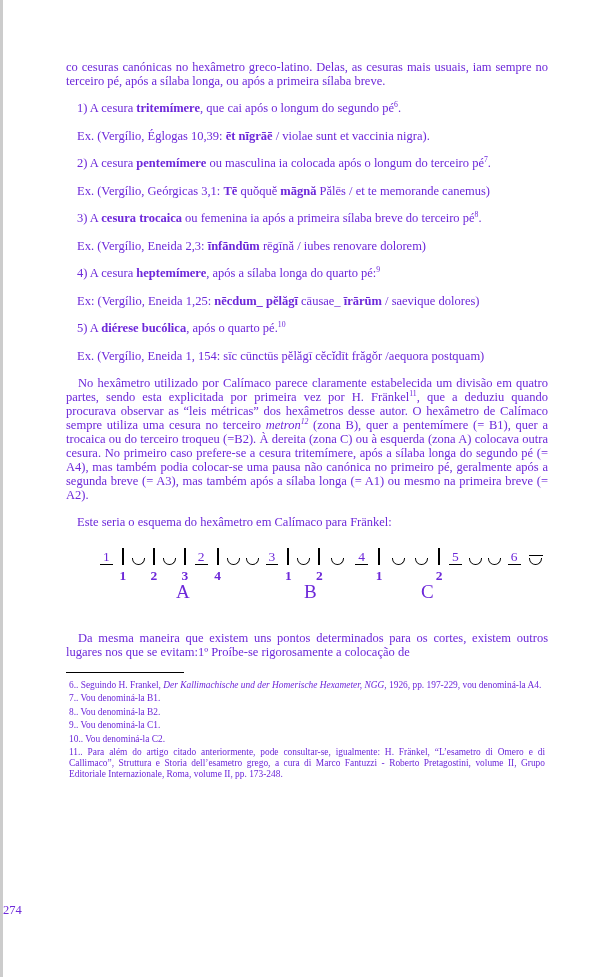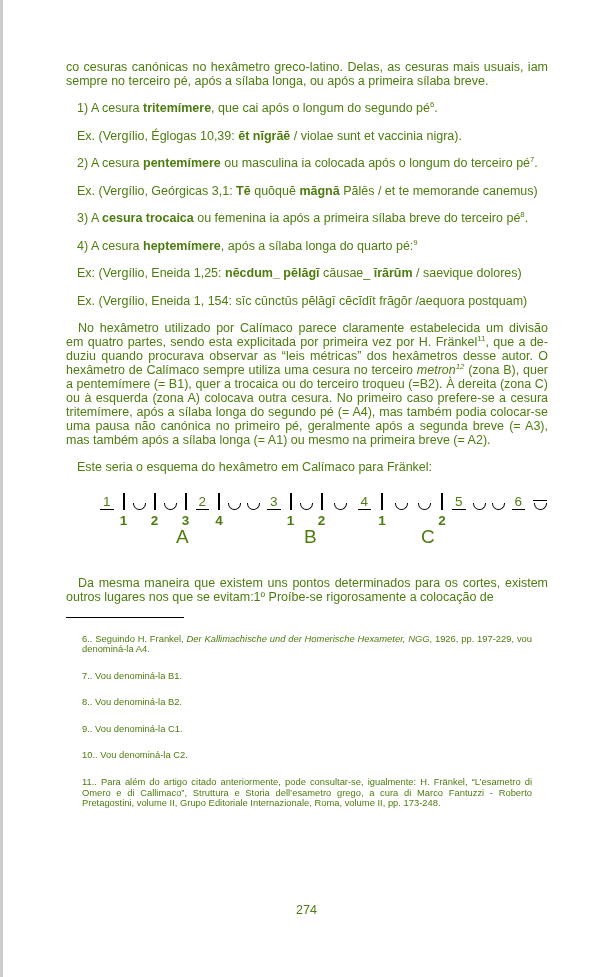--- a/index.html
+++ b/index.html
@@ -3,22 +3,22 @@
 <meta charset="utf-8">
 <style>
   html,body{margin:0;padding:0;background:#ffffff;}
   .page{
     position:relative;
     width:610px;height:977px;
     background:#ffffff;
     border-left:3px solid #cccccc;
     box-sizing:border-box;
     overflow:hidden;
-    color:#4d7c0f;
-    font-family:Liberation Sans, sans-serif;
+    color:#6d28d9;
+    font-family:Liberation Serif, serif;
   }
   .textcol{
     position:absolute;
     left:63px;top:60px;width:482px;
     font-size:12.5px;line-height:14px;
     text-align:justify;
   }
   .para{margin:0 0 13px 0;}
   .para.flush{}
   .para.item{padding-left:11px;margin-bottom:13.5px;}
@@ -41,43 +41,45 @@
   .cup{display:block;width:13px;height:7px;border:1.6px solid #000;border-top:none;
     border-radius:0 0 9px 9px;box-sizing:border-box;}
   .tok-anceps{margin:0 4px;display:inline-flex;flex-direction:column;align-items:center;}
   .macron{display:block;width:14px;height:0;border-top:1.6px solid #000;margin-bottom:2px;}
   .scheme-zones{position:absolute;top:42px;left:0;width:100%;height:26px;}
   .zone-letter{position:absolute;font-size:19px;}
 
   
   .footnote-sep{width:118px;border:none;border-top:1.5px solid #000;margin:0 0 7px 0;}
   .footnotes{font-size:9.4px;line-height:10.6px;text-align:justify;}
-  .footnotes .para{margin:16px;padding:0;text-indent:0;}
+  .footnotes .para{margin:3px;padding:0;text-indent:0;}
 
   .page-number{
     position:absolute;left:0;right:0;top:903px;
-    text-align:center;font-size:12.5px;
+    text-align:left;font-size:12.5px;
   }
 </style>
 </head>
 <body>
 
 <div class="page">
 
   <div class="textcol">
 
     <div>
         <p class="para flush"><span>co cesuras canónicas no hexâmetro greco-latino. Delas, as cesuras mais usuais, iam sempre no terceiro pé, após a sílaba longa, ou após a primeira sílaba breve.</span></p>
         <p class="para item"><span>1) A cesura </span><span class="b">tritemímere</span><span>, que cai após o longum do segundo pé</span><sup>6</sup><span>.</span></p>
         <p class="para item"><span>Ex. (Vergílio, Églogas 10,39: </span><span class="b">ēt nīgrāē</span><span> / violae sunt et vaccinia nigra).</span></p>
         <p class="para item"><span>2) A cesura </span><span class="b">pentemímere</span><span> ou masculina ia colocada após o longum do terceiro pé</span><sup>7</sup><span>.</span></p>
         <p class="para item"><span>Ex. (Vergílio, Geórgicas 3,1:  </span><span class="b">Tē</span><span> quŏquĕ </span><span class="b">māgnă</span><span> Pălēs / et te memorande canemus)</span></p>
         <p class="para item"><span>3) A </span><span class="b">cesura trocaica</span><span> ou femenina ia após a primeira sílaba breve do terceiro pé</span><sup>8</sup><span>.</span></p>
+        <p class="para item"><span>Ex. (Vergílio, Eneida 2,3: </span><span class="b">īnfāndūm</span><span> rēgīnă / iubes renovare dolorem)</span></p>
         <p class="para item"><span>4) A cesura </span><span class="b">heptemímere</span><span>, após a sílaba longa do quarto pé:</span><sup>9</sup></p>
         <p class="para item"><span>Ex: (Vergílio, Eneida 1,25: </span><span class="b">nēcdum_ pĕlăgī</span><span> cāusae_ </span><span class="b">īrārūm</span><span> / saevique dolores)</span></p>
+        <p class="para item"><span>5) A </span><span class="b">diérese bucólica</span><span>, após o quarto pé.</span><sup>10</sup></p>
         <p class="para item"><span>Ex. (Vergílio, Eneida 1, 154: sīc cūnctūs pĕlăgī cĕcĭdīt frăgŏr /aequora postquam)</span></p>
         <p class="para indent"><span>No hexâmetro utilizado por Calímaco parece claramente estabelecida um divisão em quatro partes, sendo esta explicitada por primeira vez por H. Fränkel</span><sup>11</sup><span>, que a de­duziu quando procurava observar as “leis métricas” dos hexâmetros desse autor. O hexâmetro de Calímaco sempre utiliza uma  cesura no terceiro </span><span class="i">metron</span><sup class="i">12</sup><span> (zona B), quer a pentemímere (= B1), quer a trocaica ou do terceiro troqueu (=B2). À dereita (zona C) ou à esquerda (zona A) colocava outra cesura. No primeiro caso prefere-se a cesura tritemímere, após a sílaba longa do segundo pé (= A4), mas também podia colocar-se uma pausa não canónica no primeiro pé, geralmente após a segunda breve (= A3), mas também após a sílaba longa (= A1) ou  mesmo na primeira breve (= A2).</span></p>
         <p class="para item"><span>Este seria o esquema do hexâmetro em Calímaco para Fränkel:</span></p>
       </div>
 
     <div class="scheme">
       <div class="scheme-row" id="scheme-row">
           <span class="tok tok-num">
             <span class="num-u">1</span>
           </span>

